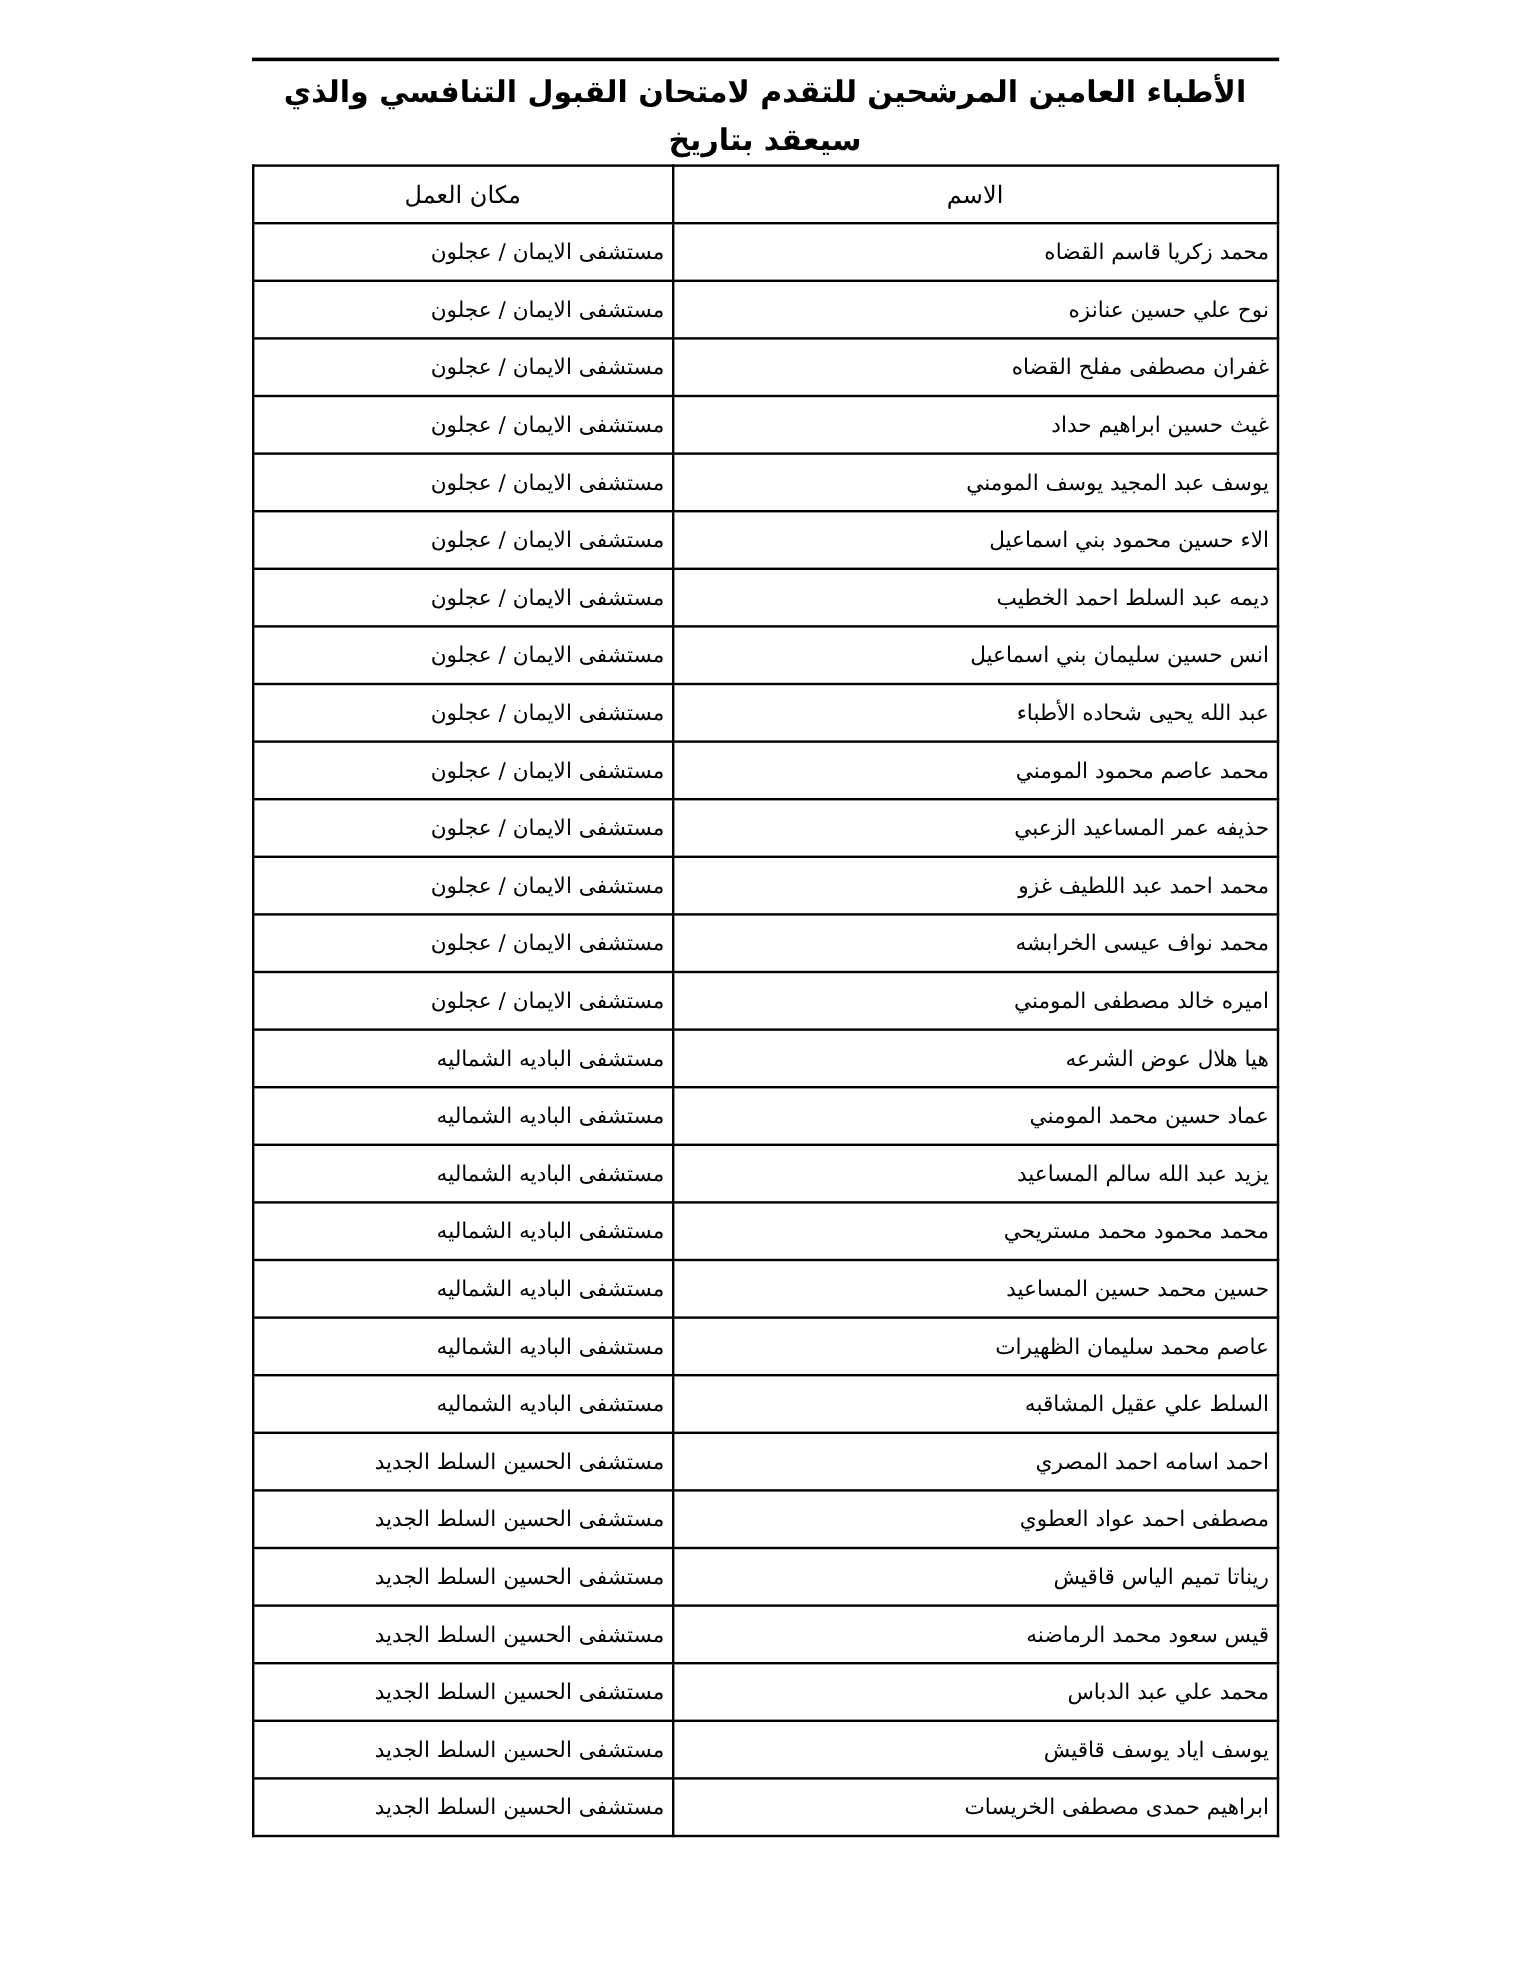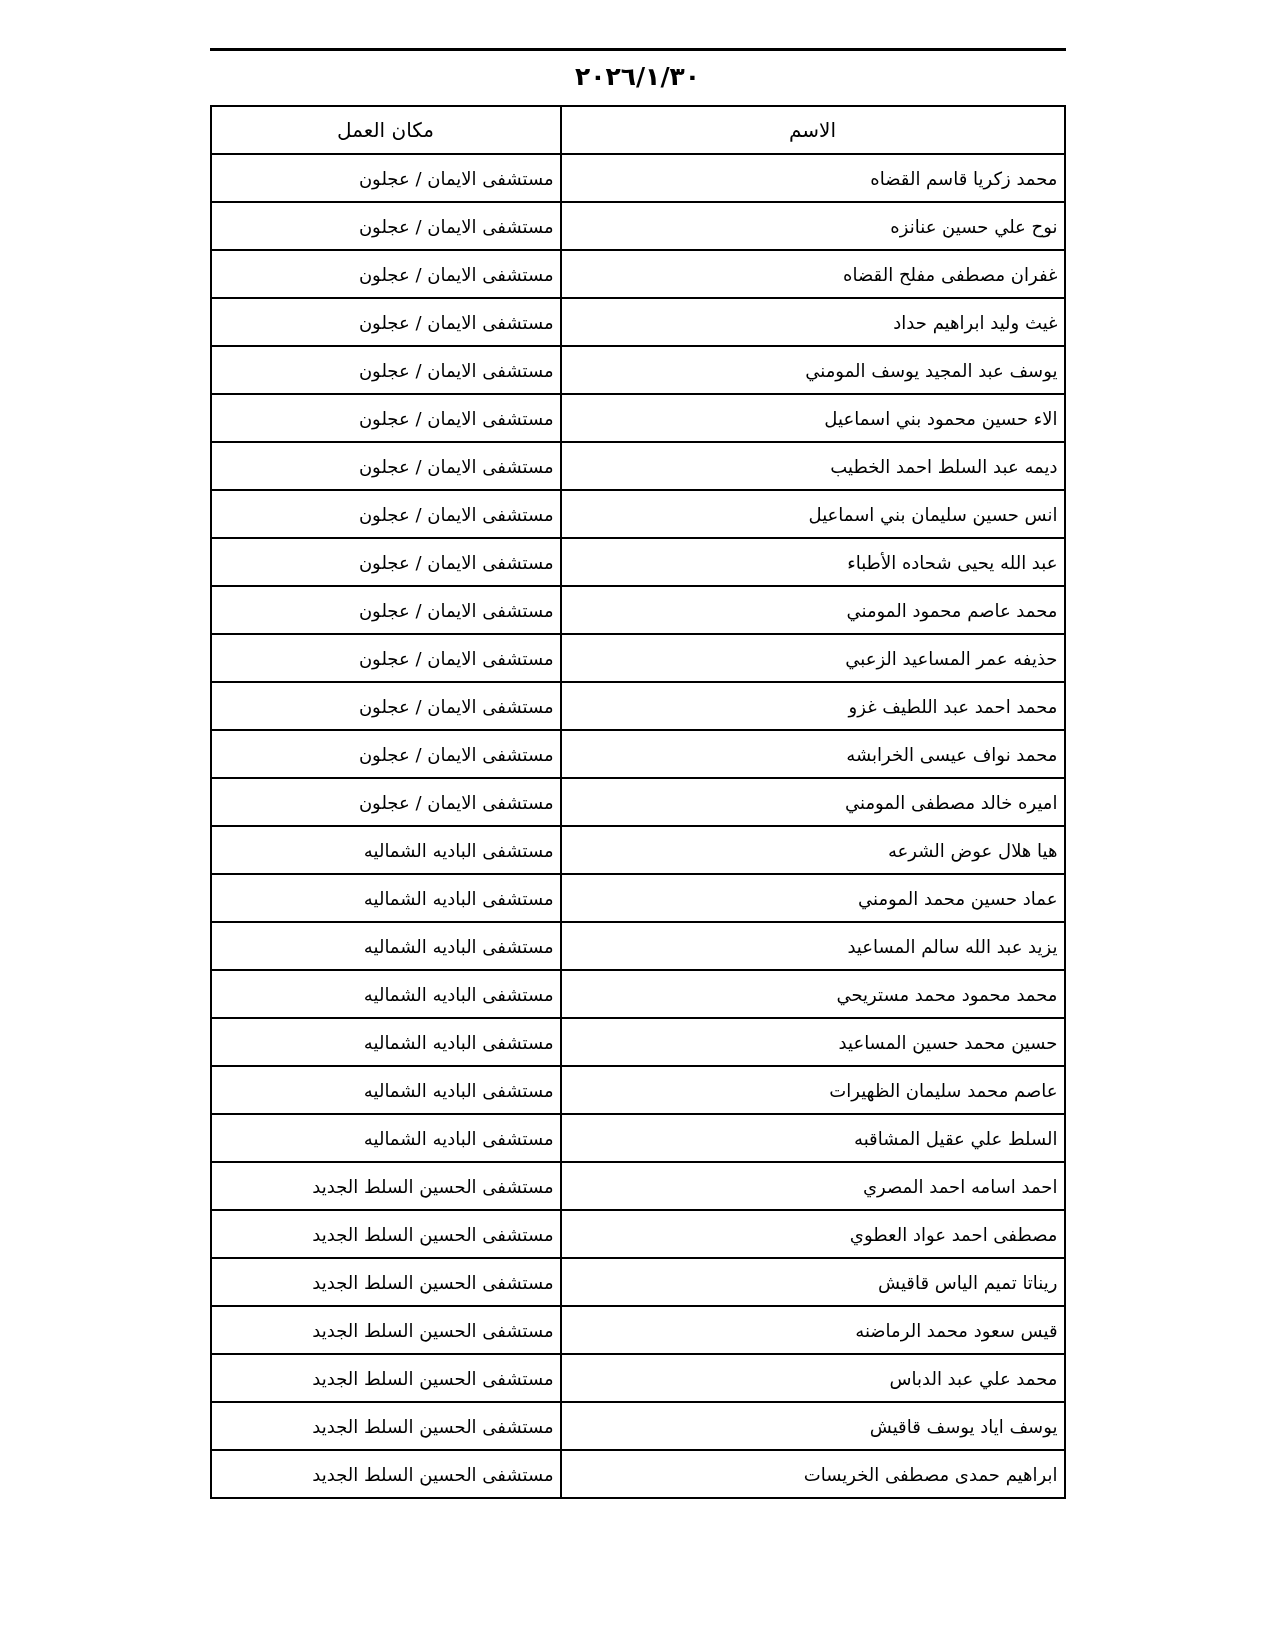--- a/index.html
+++ b/index.html
@@ -72,22 +72,22 @@
   col.col-work { width: 41%; }
 </style>
 </head>
 <body>
 
 <div class="page">
   <div class="content">
 
     <hr class="top-rule">
 
-
-    <p class="doc-date"><span dir="ltr">٢٠٢٦/١/٣٠</span></p>
+    <p class="doc-title">الأطباء العامين المرشحين للتقدم لامتحان القبول التنافسي والذي سيعقد بتاريخ</p>
+
 
     <table class="candidates" dir="rtl">
       <colgroup>
         <col class="col-name">
         <col class="col-work">
       </colgroup>
       <thead>
         <tr>
           <th>الاسم</th>
           <th>مكان العمل</th>
@@ -104,21 +104,21 @@
             <td>نوح علي حسين عنانزه</td>
             <td>مستشفى الايمان / عجلون</td>
           </tr>
 
           <tr>
             <td>غفران مصطفى مفلح القضاه</td>
             <td>مستشفى الايمان / عجلون</td>
           </tr>
 
           <tr>
-            <td>غيث وليد ابراهيم حداد</td>
+            <td>غيث حسين ابراهيم حداد</td>
             <td>مستشفى الايمان / عجلون</td>
           </tr>
 
           <tr>
             <td>يوسف عبد المجيد يوسف المومني</td>
             <td>مستشفى الايمان / عجلون</td>
           </tr>
 
           <tr>
             <td>الاء حسين محمود بني اسماعيل</td>

